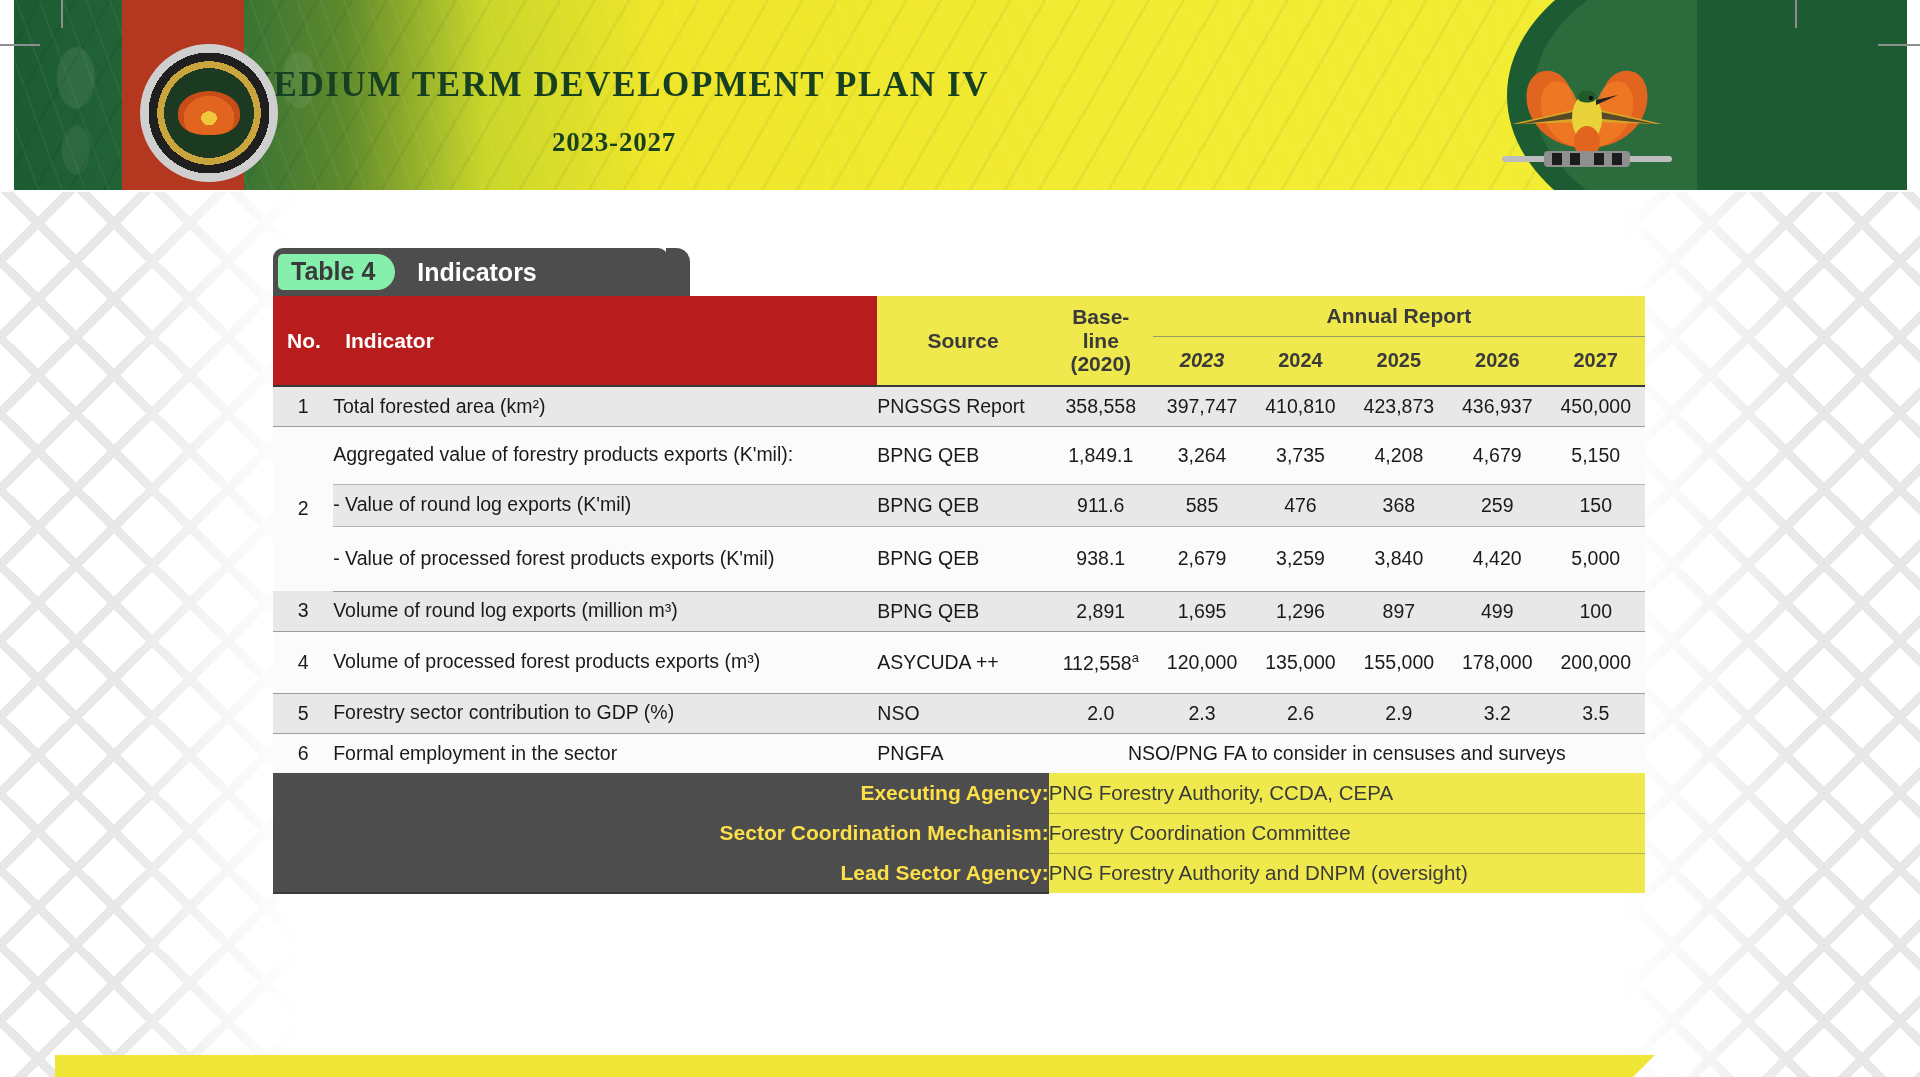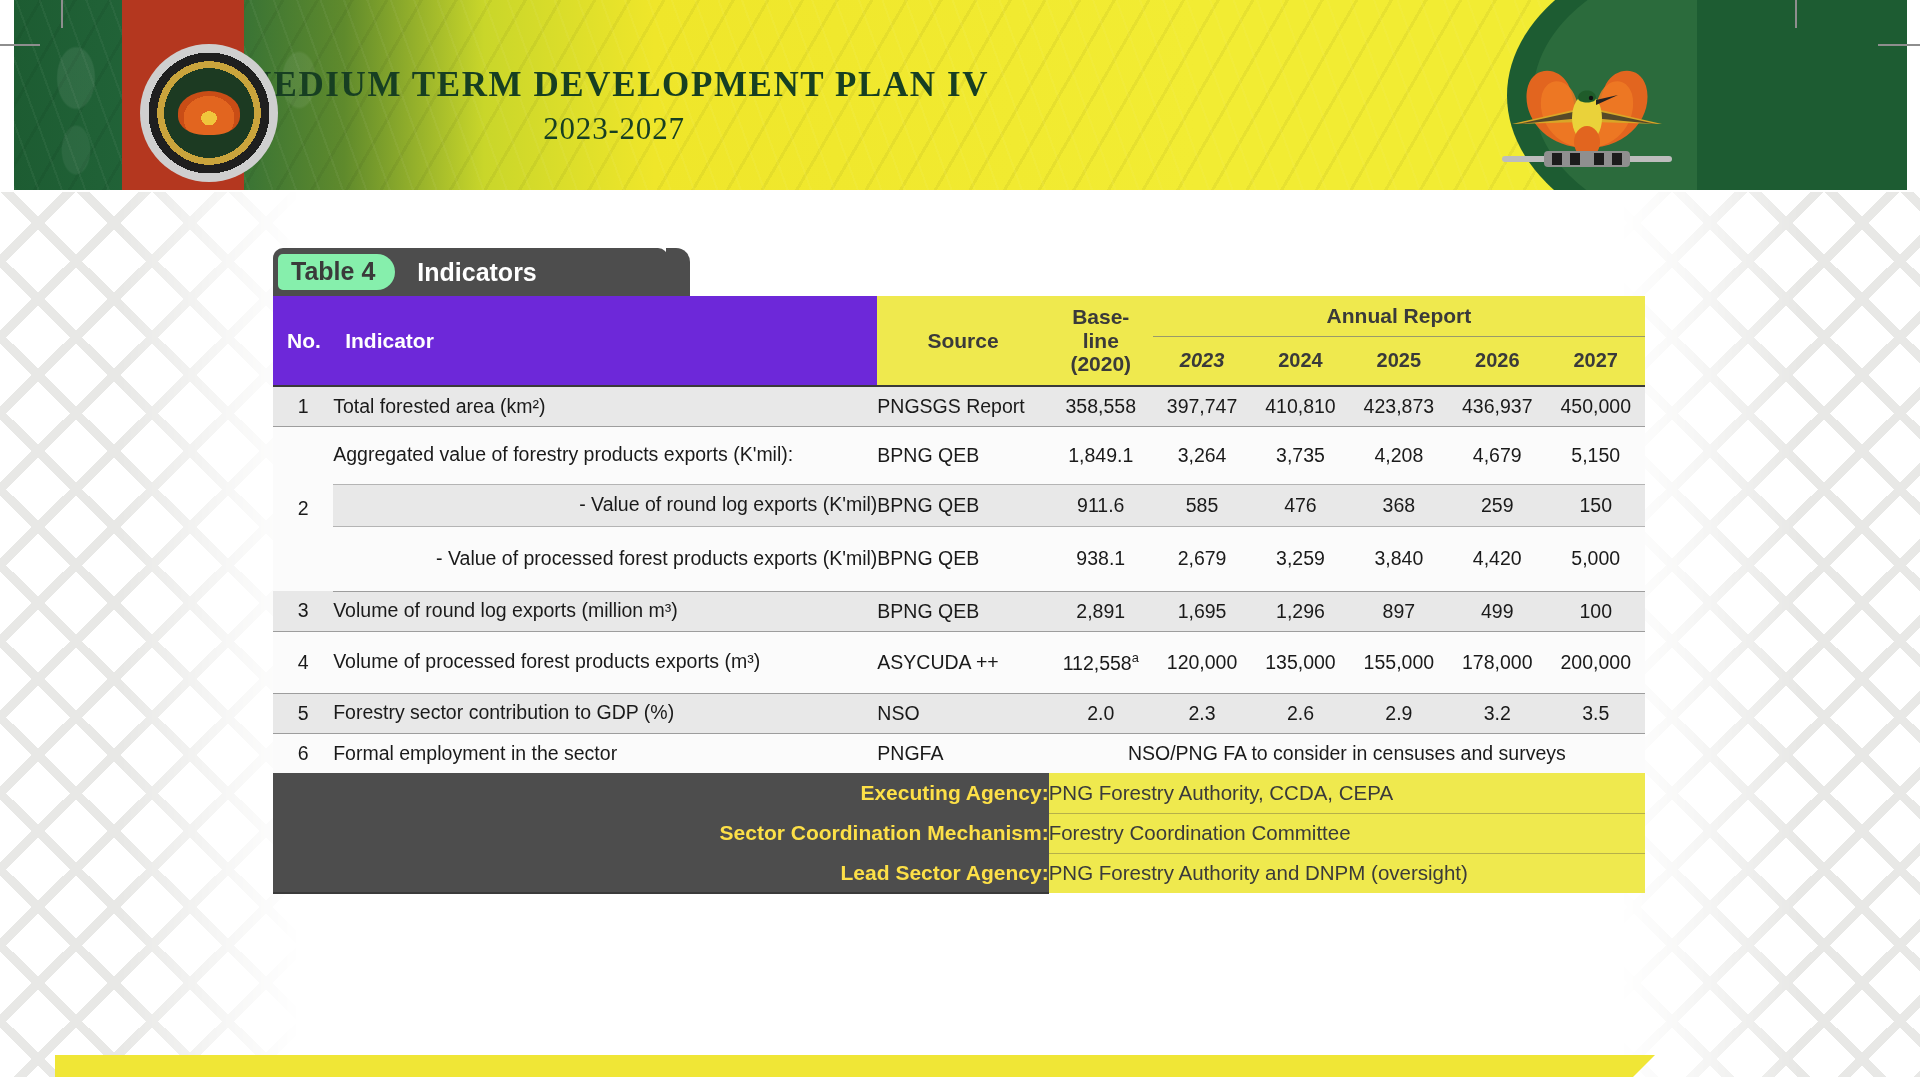--- a/index.html
+++ b/index.html
@@ -103,25 +103,25 @@
   .banner-title {
     font-family: "Liberation Serif", serif;
     font-weight: bold;
     font-size: 35px;
     letter-spacing: 1.6px;
     color: #173f22;
     line-height: 1.18;
   }
   .banner-years {
     font-family: "Liberation Serif", serif;
-    font-weight: normal;
-    font-size: 31px;
+    font-weight: bold;
+    font-size: 27px;
     letter-spacing: .8px;
     color: #173f22;
-    margin-top: 6px;
+    margin-top: 22px;
   }
 
   
   .emblem-seal {
     position: absolute; top: 44px; left: 126px;
     width: 138px; height: 138px;
     border-radius: 50%;
     background: radial-gradient(circle at 50% 50%, #1c3a22 0 46%, #caa43c 46% 53%, #1f1f1f 53% 62%, #cfcfcf 62% 78%, #9a9a9a 78% 100%);
     z-index: 5;
   }
@@ -202,21 +202,21 @@
   table.tbl {
     border-collapse: collapse;
     width: 1372px;
     table-layout: fixed;
     font-size: 19.5px;
     color: #1a1a1a;
   }
   table.tbl td, table.tbl th { padding: 0; }
 
   .hdr-dark {
-    background: #6d28d9;
+    background: #b91c1c;
     color: #ffffff;
     font-weight: bold;
     font-size: 21px;
     text-align: left;
     vertical-align: middle;
   }
   .hdr-yellow {
     background: #efe94e;
     color: #3a3a3a;
     font-weight: bold;
@@ -232,21 +232,21 @@
   .r-src  { text-align: left; vertical-align: middle; }
   .r-val  { text-align: center; vertical-align: middle; }
 
   tr.shade td { background: #e8e8e8; }
   tr.plain td { background: #fbfbfb; }
   .rule-bot td { border-bottom: 1.3px solid #9d9d9d; }
   .thick-top td { border-top: 2.4px solid #3a3a3a; }
   .thick-bot td { border-bottom: 2.4px solid #3a3a3a; }
 
   .sub-rule { border-top: 1.1px solid #b4b4b4; }
-  .dash-ind { padding-left: 14px; text-align: right; }
+  .dash-ind { padding-left: 14px; }
 
   .ftr-label {
     background: #4d4d4d;
     color: #fde047;
     font-weight: bold;
     font-size: 21px;
     text-align: right;
     padding: 9px 14px 9px 0;
     vertical-align: middle;
   }

